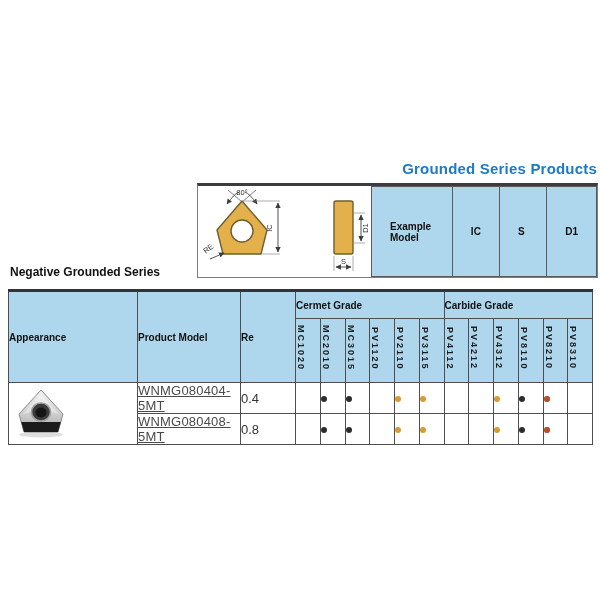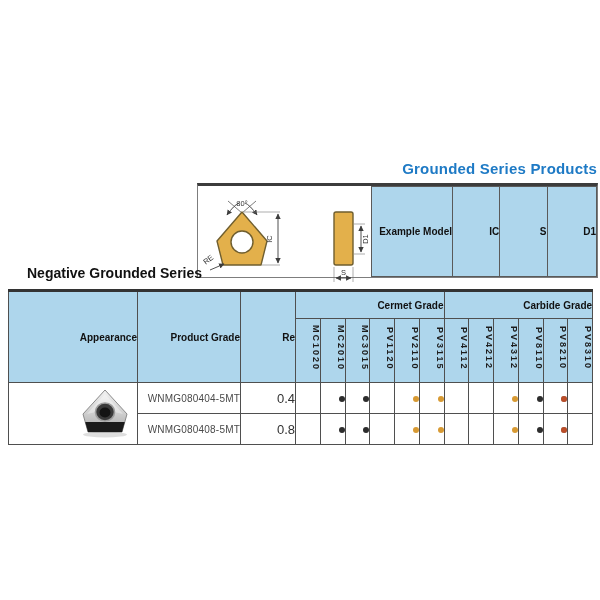--- a/index.html
+++ b/index.html
@@ -6,41 +6,41 @@
   .canvas{position:relative;width:600px;height:492px;background:#ffffff;overflow:hidden;
           font-family:"Liberation Sans", sans-serif;color:#222;}
 
   
   .page-title{position:absolute;top:160px;right:3px;font-size:15px;font-weight:600;
               color:#1E7AC5;letter-spacing:.2px;}
 
   
   .spec-box{position:absolute;left:197px;top:183px;width:401px;height:95px;box-sizing:border-box;
             border:1px solid #7d7d7d;border-top:3px solid #3c3c3c;display:flex;background:#fff;}
-  .diagram{width:173px;height:100%;flex:none;margin-top:11px;}
+  .diagram{width:173px;height:100%;flex:none;}
   .spec-table{flex:1;border-collapse:collapse;table-layout:fixed;height:100%;}
-  .spec-table th,.spec-table td{border:1px solid #5a5a5a;text-align:right;padding:0;}
+  .spec-table th,.spec-table td{border:1px solid #5a5a5a;text-align:left;padding:18px;}
   .spec-table th{background:#AED6EC;font-size:10px;font-weight:bold;color:#111;height:25px;}
   .spec-table td{font-size:10px;color:#333;background:#fff;}
 
   
-  .section-heading{position:absolute;left:27px;top:265px;font-size:14px;font-weight:bold;color:#111;}
+  .section-heading{position:absolute;left:10px;top:265px;font-size:12px;font-weight:bold;color:#111;}
 
   
   .main-table{position:absolute;left:8px;top:289px;width:584px;border-collapse:collapse;
               table-layout:fixed;border-top:3px solid #333;}
-  .main-table th,.main-table td{border:1px solid #4f4f4f;padding:0;text-align:right;vertical-align:middle;}
+  .main-table th,.main-table td{border:1px solid #4f4f4f;padding:0;text-align:left;vertical-align:middle;}
   .main-table th{background:#AED6EC;color:#111;}
   .hdr-main{font-size:10px;font-weight:bold;}
   .hdr-group{font-size:10px;font-weight:bold;height:26px;}
   .vrow th{height:63px;vertical-align:middle;}
   .vlabel{writing-mode:vertical-rl;display:inline-block;font-size:9px;font-weight:bold;
           letter-spacing:2px;color:#1d1d1d;line-height:1;}
   .data-row td{height:30px;background:#fff;}
-  .code-cell{font-size:10px;color:#4a4a4a;letter-spacing:.2px;}
+  .code-cell{font-size:13px;color:#4a4a4a;letter-spacing:.2px;text-decoration:underline;}
   .re-cell{font-size:13px;color:#333;}
   .dot{display:inline-block;width:6px;height:6px;border-radius:50%;vertical-align:middle;}
   .dot.black{background:#2d2d2d;}
   .dot.gold{background:#D89A33;}
   .dot.red{background:#BE4F2A;box-shadow:inset 0 0 1px #7e2f12;}
 </style>
 </head>
 <body>
 
 <div class="canvas">
@@ -121,21 +121,21 @@
         <col style="width:24.75px">
         <col style="width:24.75px">
       <col style="width:24.75px">
         <col style="width:24.75px">
         <col style="width:24.75px">
         <col style="width:24.75px">
     </colgroup>
     <tbody>
         <tr>
       <th class="hdr-main" rowspan="2">Appearance</th>
-      <th class="hdr-main" rowspan="2">Product Grade</th>
+      <th class="hdr-main" rowspan="2">Product Model</th>
       <th class="hdr-main" rowspan="2">Re</th>
       <th class="hdr-group" colspan="6">Cermet Grade</th>
       <th class="hdr-group" colspan="6">Carbide Grade</th>
     </tr>
     <tr class="vrow">
       <th><span class="vlabel">MC1020</span></th>
       <th><span class="vlabel">MC2010</span></th>
       <th><span class="vlabel">MC3015</span></th>
       <th><span class="vlabel">PV1120</span></th>
       <th><span class="vlabel">PV2110</span></th>

